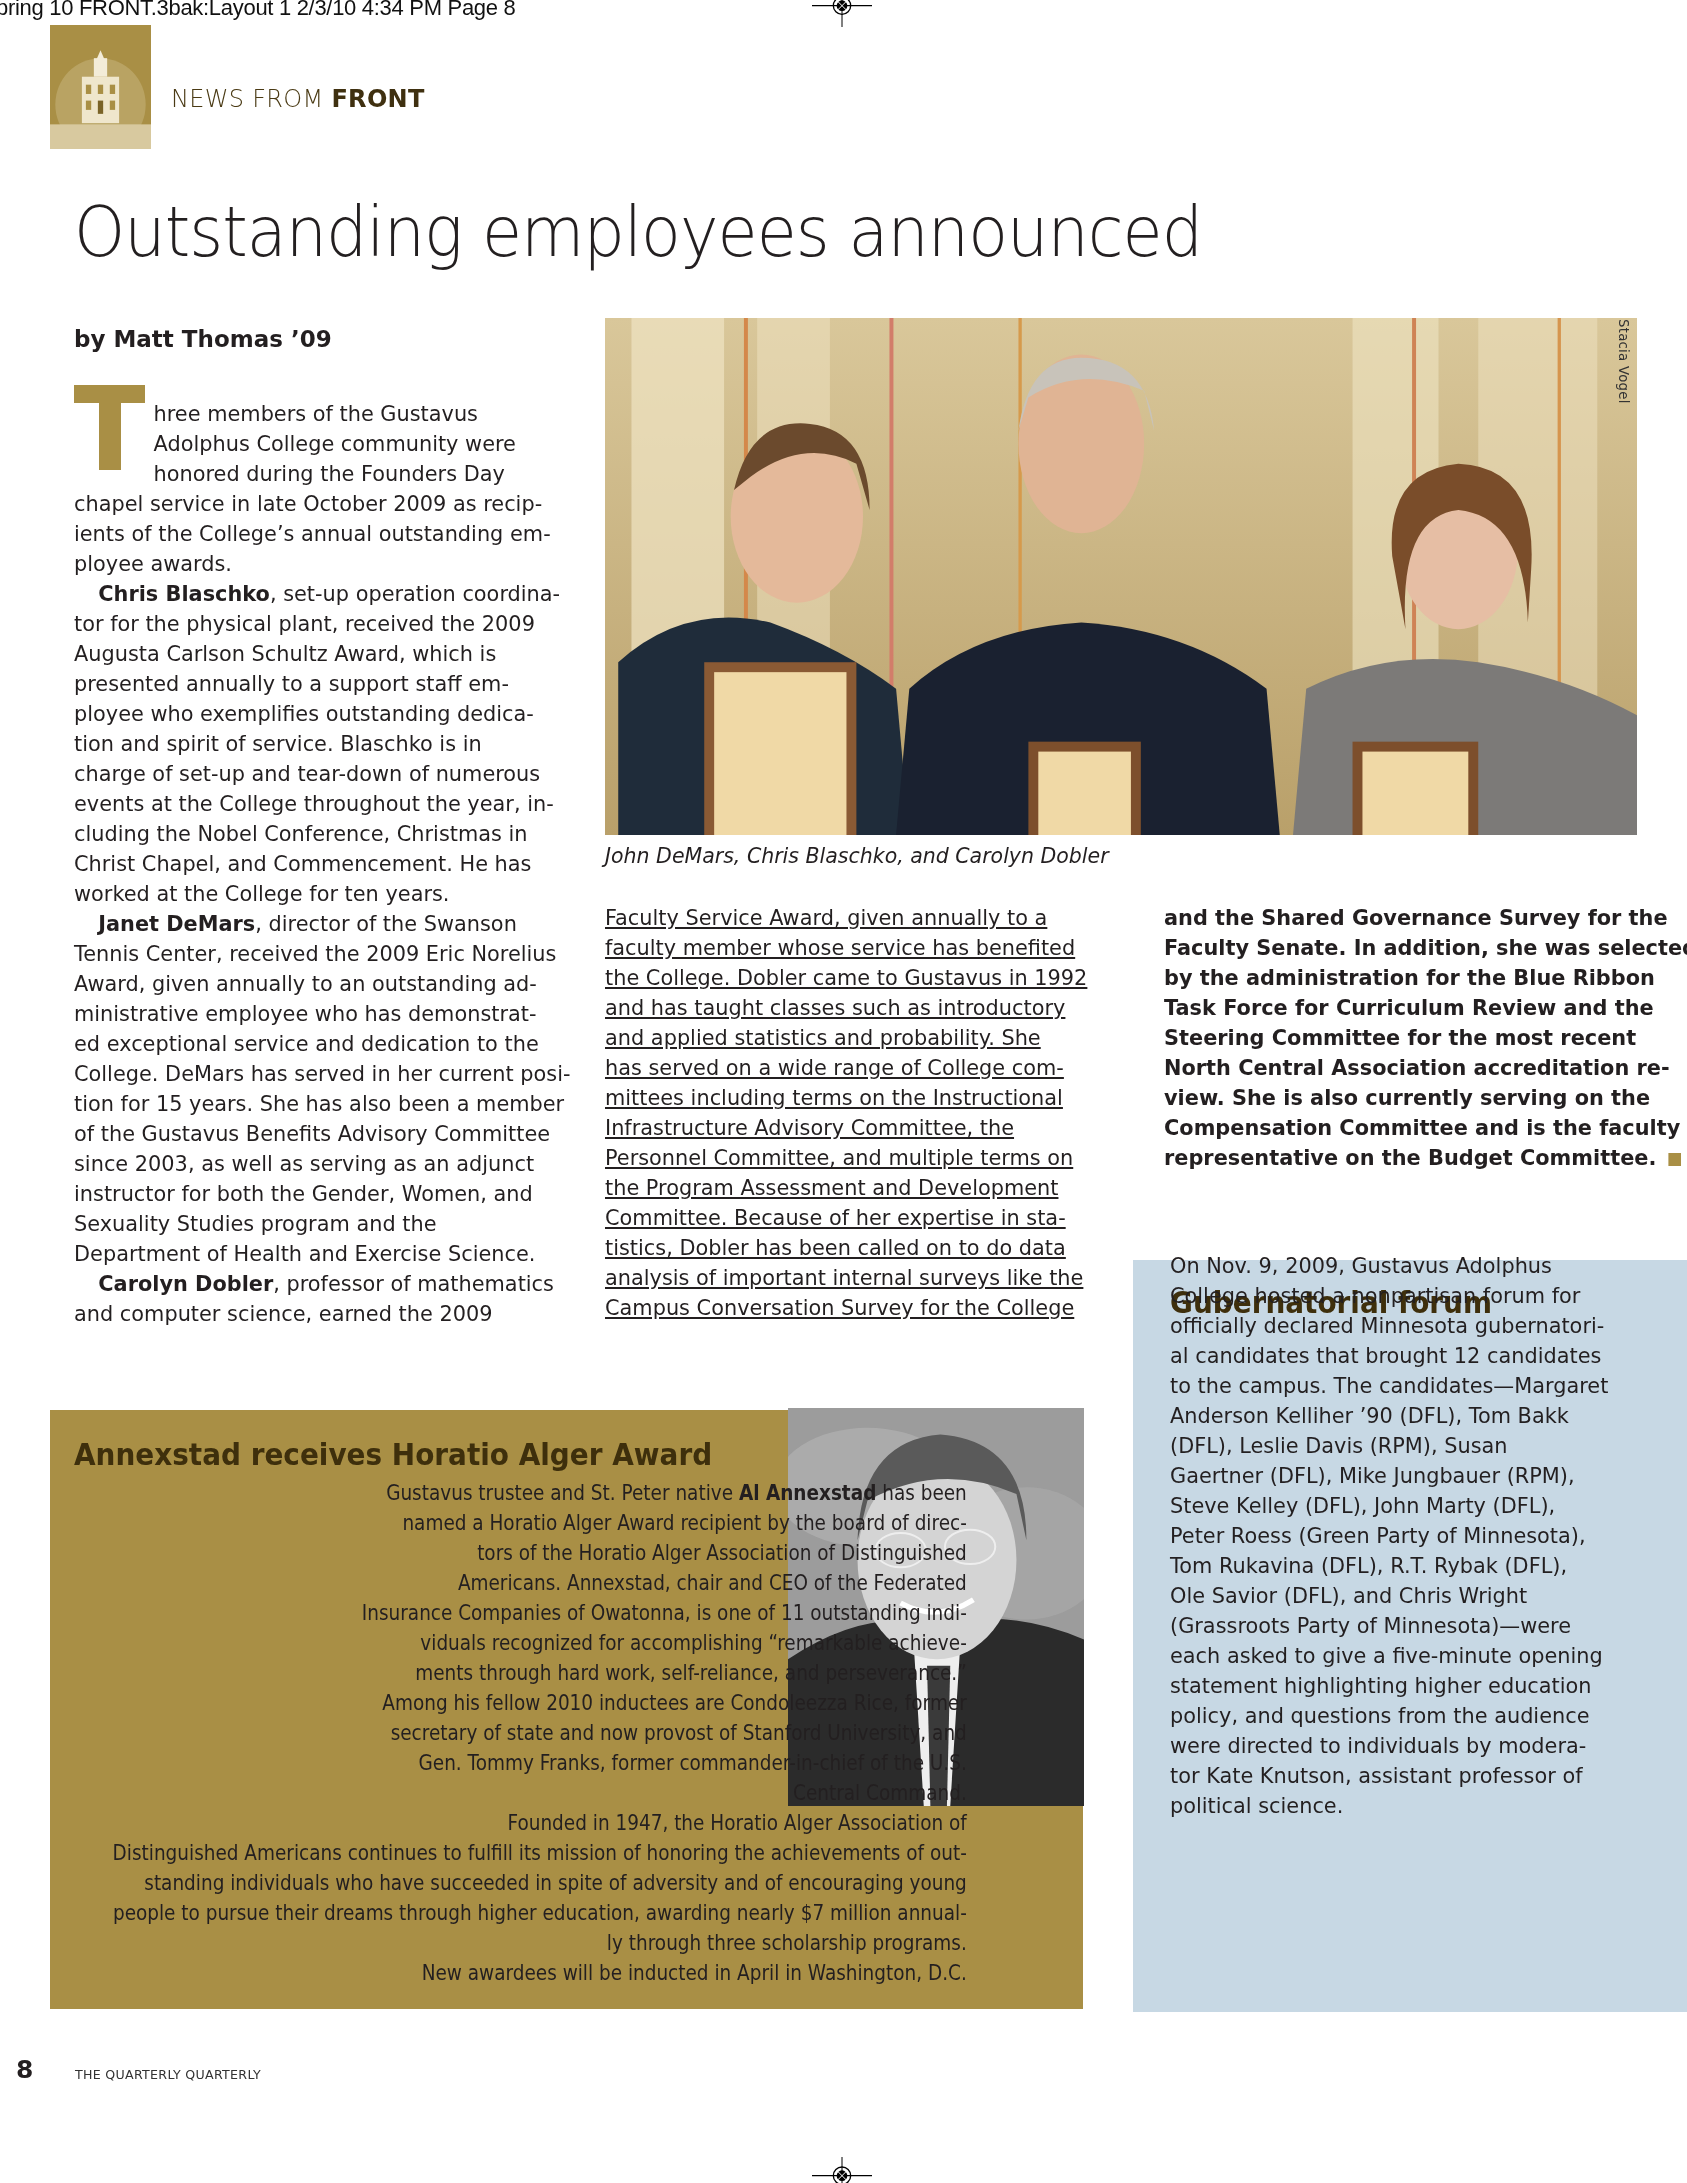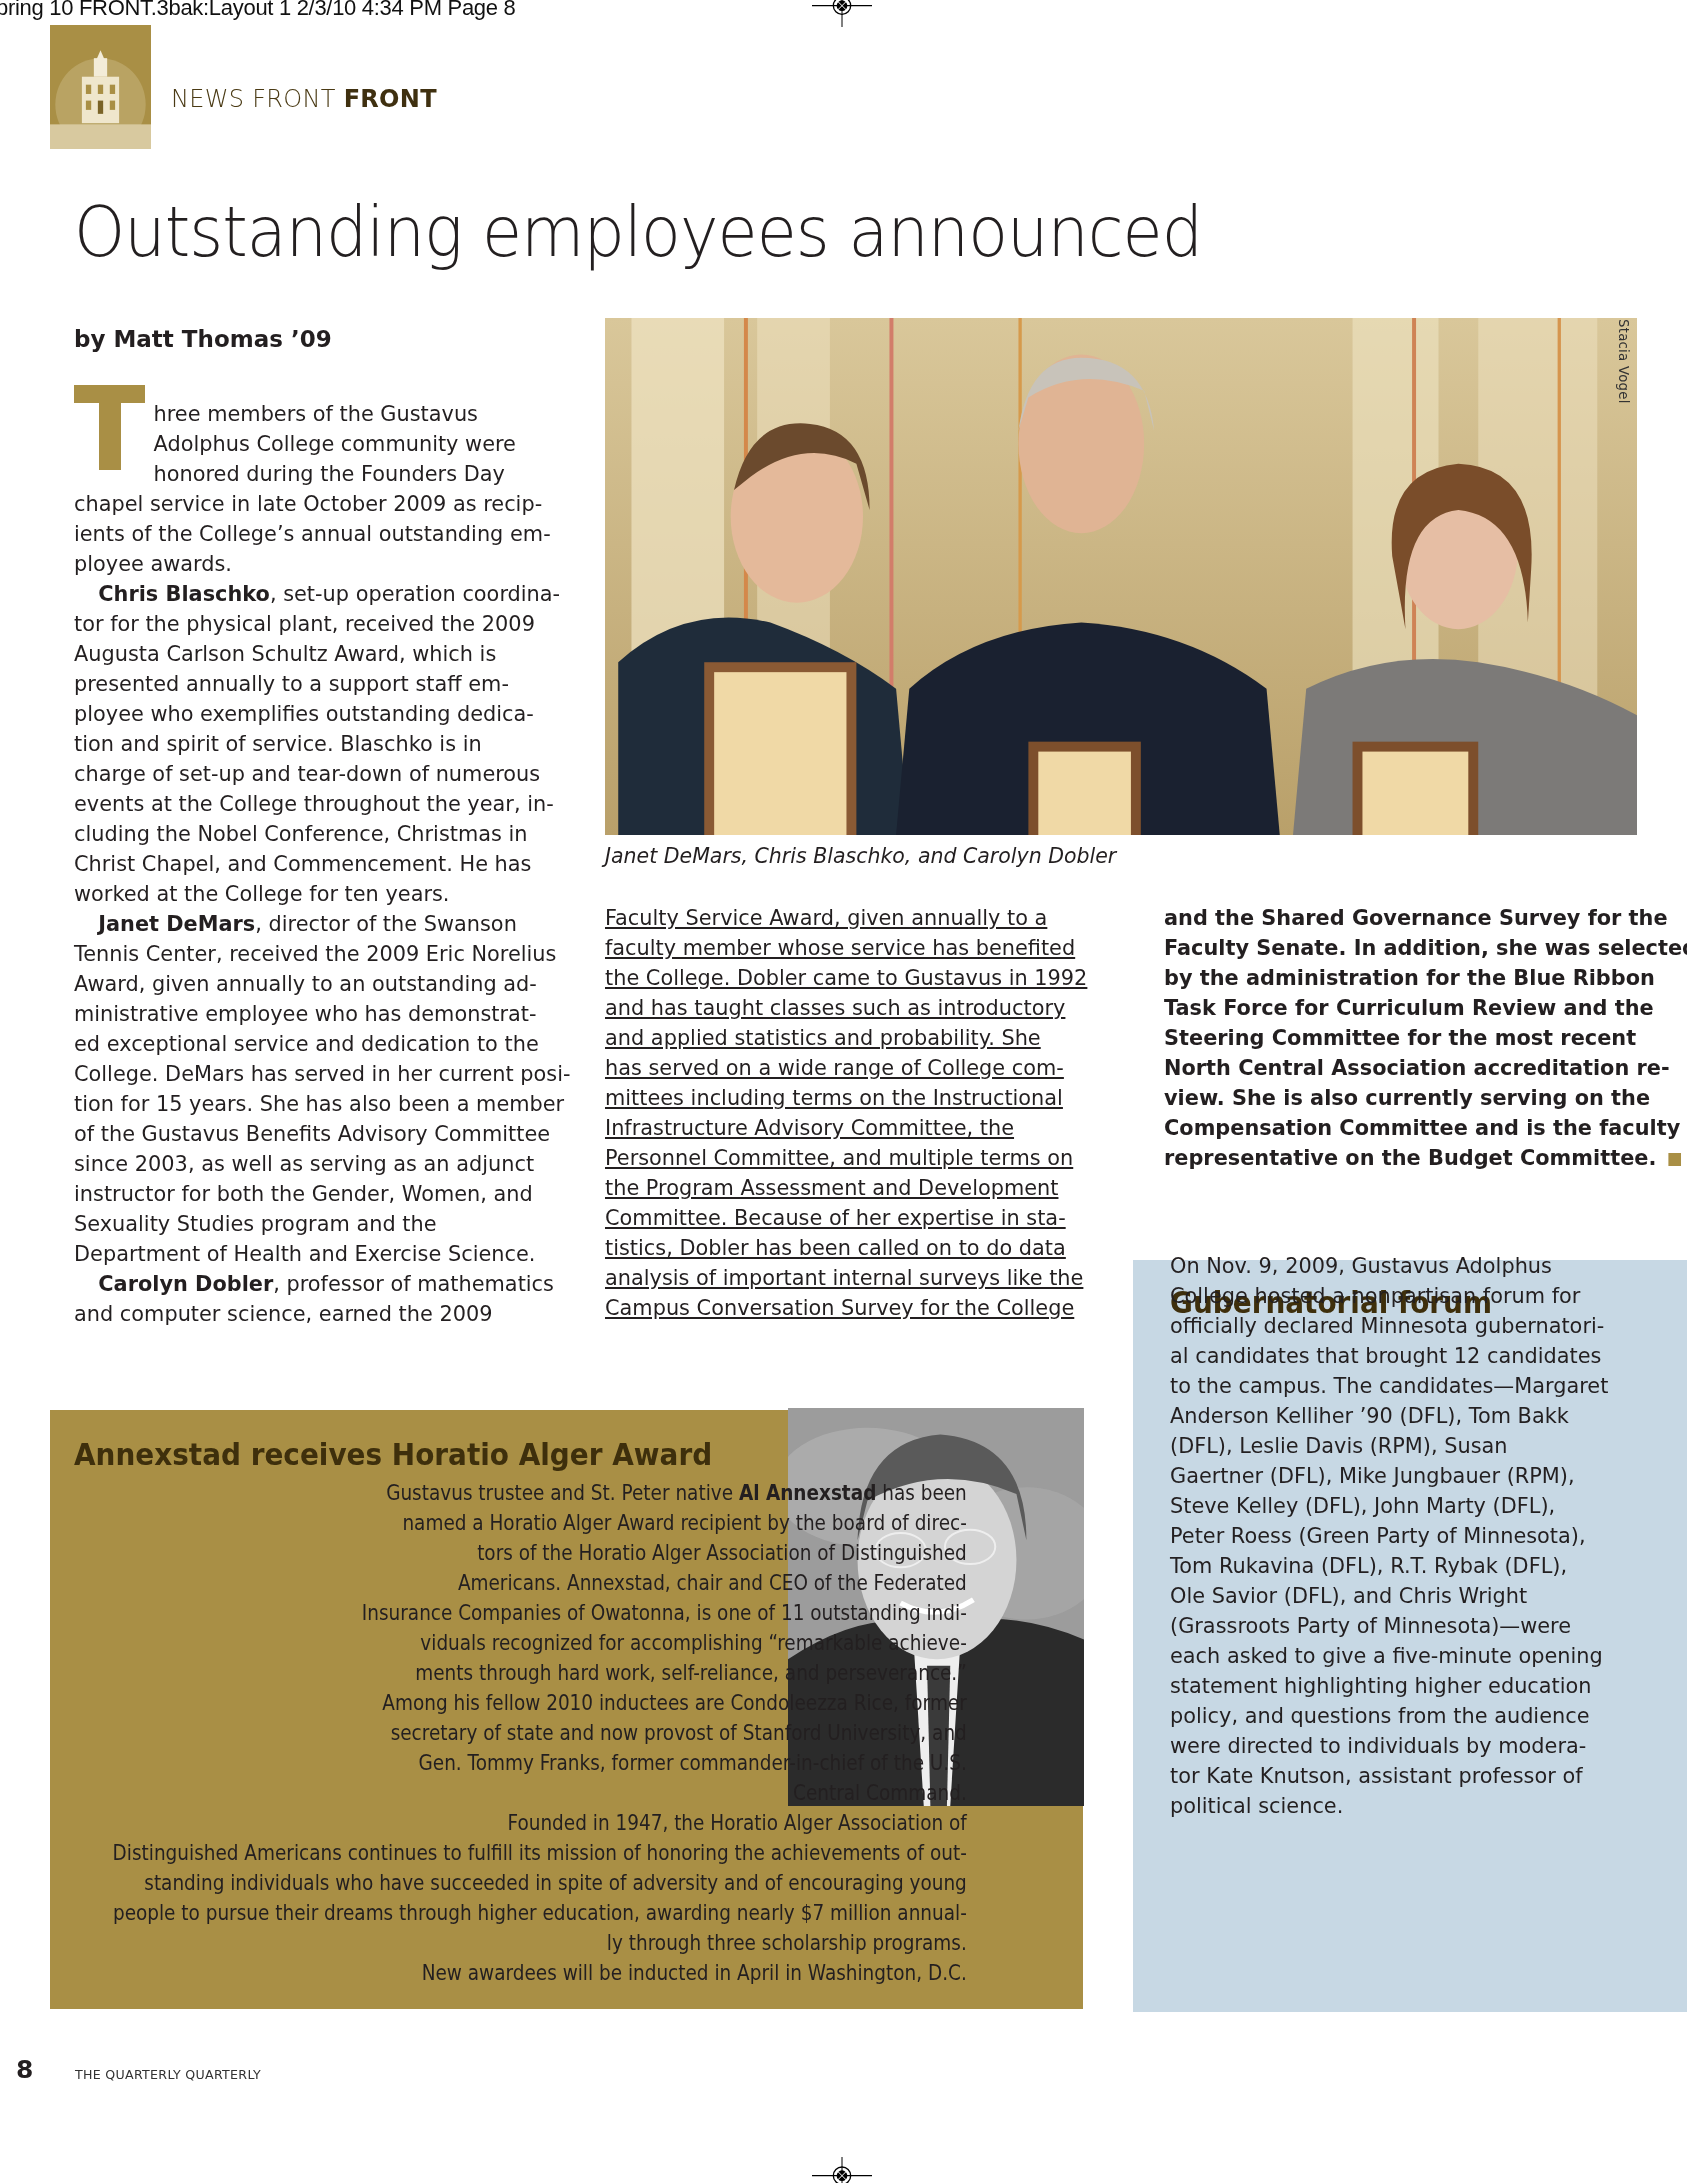--- a/index.html
+++ b/index.html
@@ -101,21 +101,21 @@
     <rect x="54" y="90" width="8" height="14" fill="#a98f45"></rect>
     <rect x="72" y="90" width="8" height="14" fill="#a98f45"></rect>
     <rect x="90" y="90" width="8" height="14" fill="#a98f45"></rect>
     <rect x="54" y="114" width="8" height="14" fill="#a98f45"></rect>
     <rect x="72" y="114" width="8" height="20" fill="#7a6327"></rect>
     <rect x="90" y="114" width="8" height="14" fill="#a98f45"></rect>
     <rect x="0" y="150" width="152" height="37" fill="#ece3c6"></rect>
     <rect x="0" y="150" width="152" height="37" fill="#a98f45" opacity="0.3"></rect>
   </svg>
 </div>
-<div class="abs section-title"><span>NEWS FRONT </span><b>FRONT</b></div>
+<div class="abs section-title"><span>NEWS FROM </span><b>FRONT</b></div>
 
 <h1 class="abs headline" style="margin:0;">Outstanding employees announced</h1>
 <div class="abs byline">by Matt Thomas ’09</div>
 
 <div class="abs dropcap">
   <div class="bar"></div>
     <div class="stem"></div>
 </div>
 
 <div class="col" id="col1" style="left:74px; top:365px; width:490px;margin-top:34px;">
@@ -213,21 +213,21 @@
     <rect x="655" y="655" width="140" height="126" fill="#f0d9a6"></rect>
 
     <path d="M1040 781 L1060 560 Q1180 500 1320 520 Q1450 540 1560 600 L1560 781 Z" fill="#7c7a78"></path>
     <ellipse cx="1290" cy="350" rx="90" ry="120" fill="#e6bea4"></ellipse>
     <path d="M1190 360 Q1180 230 1290 220 Q1410 225 1400 380 L1395 460 Q1390 300 1290 290 Q1200 300 1210 470 Z" fill="#7a4d2a"></path>
     <rect x="1130" y="640" width="190" height="141" fill="#7d4f2c"></rect>
     <rect x="1145" y="655" width="160" height="126" fill="#f0d9a6"></rect>
   </svg>
 </div>
 <div class="abs photo-credit">Stacia Vogel</div>
-<div class="abs caption">Janet DeMars, Chris Blaschko, and Carolyn Dobler</div>
+<div class="abs caption">John DeMars, Chris Blaschko, and Carolyn Dobler</div>
 
 <div class="abs gold-box"></div>
 <div class="abs portrait">
   <svg viewBox="0 0 447 602" preserveAspectRatio="none">
     <rect width="447" height="602" fill="#9c9c9c"></rect>
     <ellipse cx="120" cy="120" rx="140" ry="90" fill="#b5b5b5" opacity="0.6"></ellipse>
     <ellipse cx="360" cy="220" rx="120" ry="100" fill="#acacac" opacity="0.6"></ellipse>
     <path d="M0 602 L0 380 Q120 300 220 330 Q330 300 447 350 L447 602 Z" fill="#2b2b2b"></path>
     <polygon points="190,360 260,360 245,602 205,602" fill="#eeeeee"></polygon>
     <polygon points="210,390 245,390 240,602 215,602" fill="#3a3a3a"></polygon>

